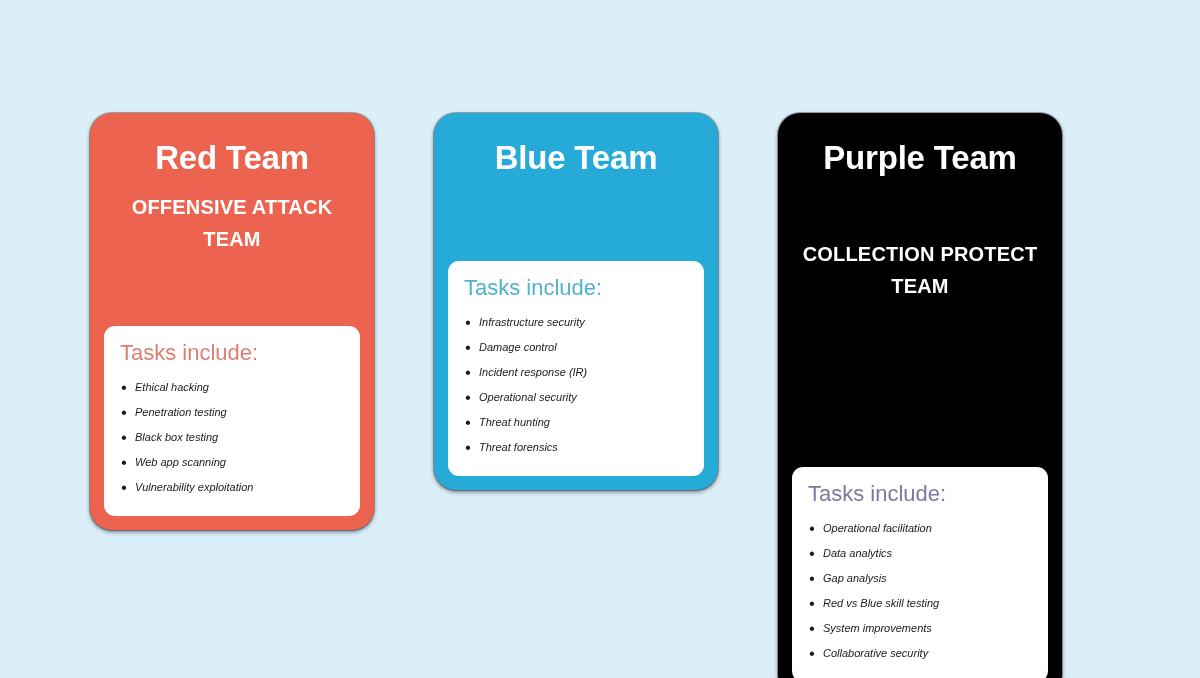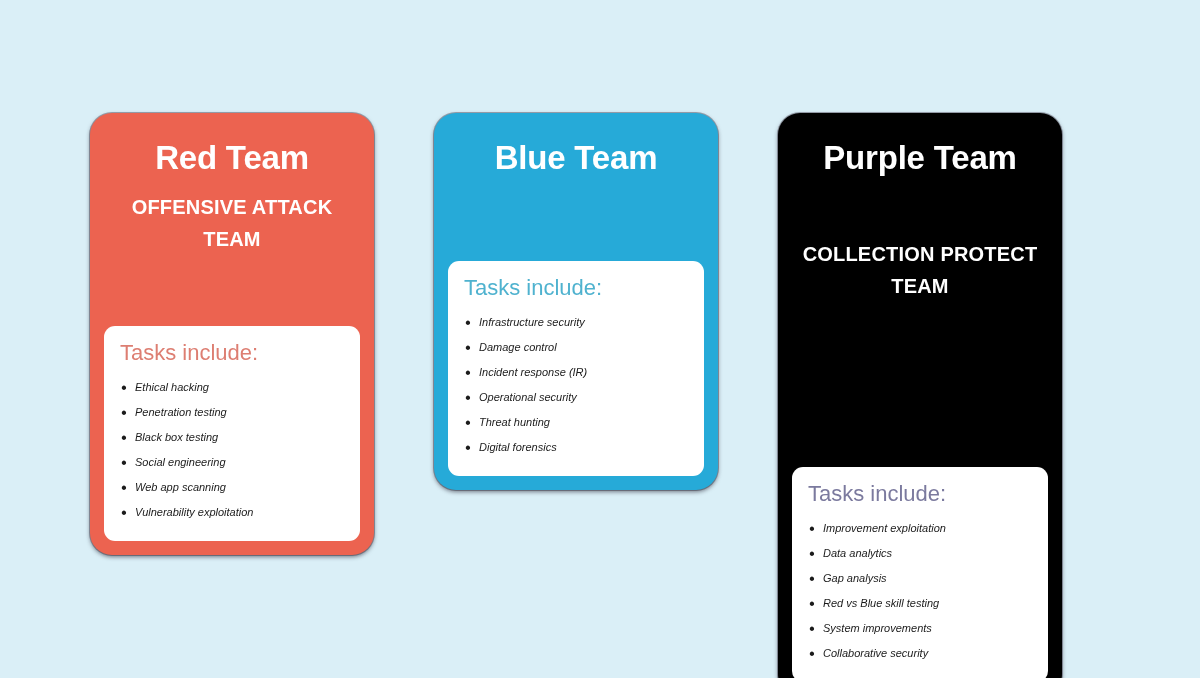--- a/index.html
+++ b/index.html
@@ -112,51 +112,50 @@
   <div class="card card-red">
     <div class="card-title">Red Team</div>
     <div class="card-subtitle">OFFENSIVE ATTACK TEAM</div>
     <div class="spacer"></div>
     <div class="tasks-panel">
       <div class="tasks-heading heading-red">Tasks include:</div>
       <ul class="tasks-list">
         <li>Ethical hacking</li>
         <li>Penetration testing</li>
         <li>Black box testing</li>
-        <li>Social engineering</li>
         <li>Web app scanning</li>
         <li>Vulnerability exploitation</li>
       </ul>
     </div>
   </div>
 
   <div class="card card-blue">
     <div class="card-title">Blue Team</div>
     <div class="spacer"></div>
     <div class="tasks-panel">
       <div class="tasks-heading heading-blue">Tasks include:</div>
       <ul class="tasks-list">
         <li>Infrastructure security</li>
         <li>Damage control</li>
         <li>Incident response (IR)</li>
         <li>Operational security</li>
         <li>Threat hunting</li>
-        <li>Digital forensics</li>
+        <li>Threat forensics</li>
       </ul>
     </div>
   </div>
 
   <div class="card card-purple">
     <div class="card-title">Purple Team</div>
     <div class="card-subtitle">COLLECTION PROTECT TEAM</div>
     <div class="spacer"></div>
     <div class="tasks-panel">
       <div class="tasks-heading heading-purple">Tasks include:</div>
       <ul class="tasks-list">
-        <li>Improvement exploitation</li>
+        <li>Operational facilitation</li>
         <li>Data analytics</li>
         <li>Gap analysis</li>
         <li>Red vs Blue skill testing</li>
         <li>System improvements</li>
         <li>Collaborative security</li>
       </ul>
     </div>
   </div>
 
 </div>

